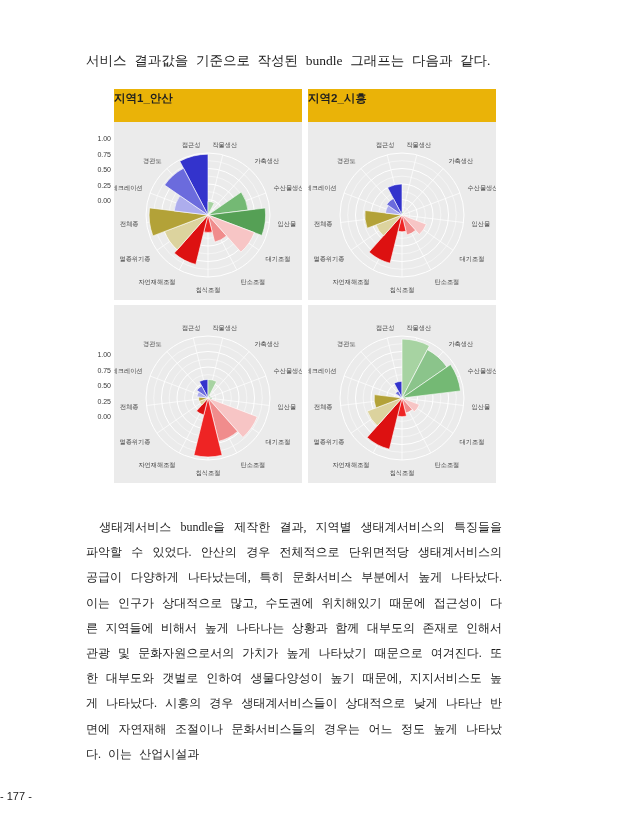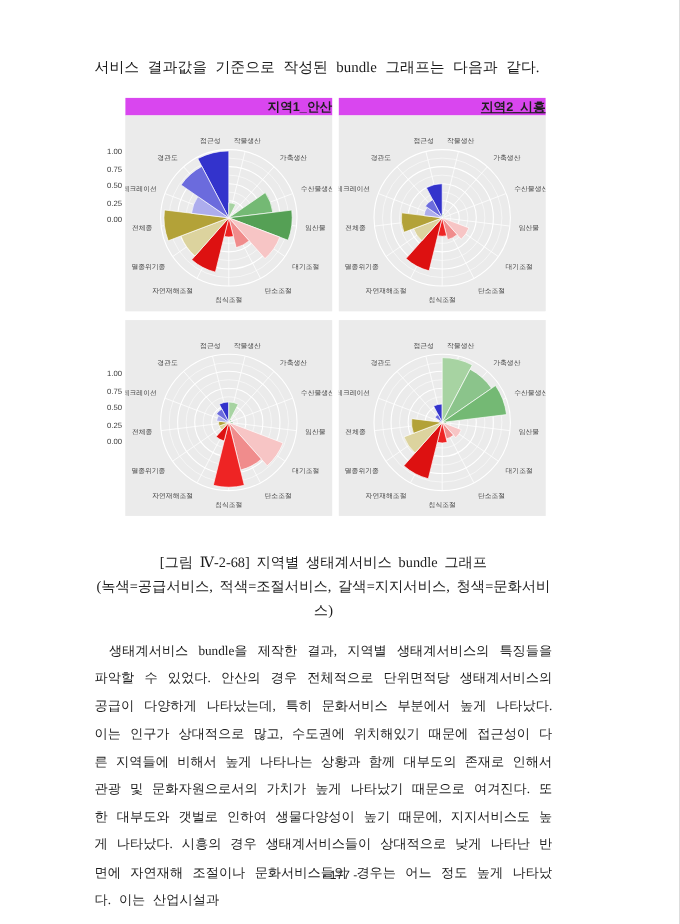--- a/index.html
+++ b/index.html
@@ -23,46 +23,46 @@
   .figure{width:404px;margin:0 auto;}
   .fig-row{display:flex;align-items:flex-start;}
   .fig-row + .fig-row{margin-top:5px;}
   .gutter{position:relative;width:22px;height:197px;flex:0 0 22px;}
   .tick{
     position:absolute;right:3px;
     font-family:"Liberation Sans","DejaVu Sans",sans-serif;
     font-size:7px;color:#3a3a3a;line-height:8px;
   }
   .chart{width:188px;flex:0 0 188px;}
-  .chart + .chart{margin-left:6px;text-decoration:underline;}
+  .chart + .chart{margin-left:6px;}
   .chart-title{
-    height:16px;line-height:19px;
-    background:#d946ef;
-    text-align:right;
+    height:33px;line-height:19px;
+    background:#eab308;
+    text-align:left;
     font-family:"Liberation Sans","DejaVu Sans",sans-serif;
     font-size:11.5px;font-weight:bold;color:#1f1f1f;
   }
   .chart-panel{width:188px;height:178px;background:#EBEBEB;}
   .chart-panel svg{display:block;}
   .caption{
     margin:12px 0 0 0;
     text-align:center;
     font-size:13px;line-height:22px;
     word-spacing:0.22em;
   }
   .body-par{
     margin:13px 0 0 0;
     font-size:12px;line-height:25.2px;
     text-align:justify;
     text-indent:1.1em;
     word-spacing:0.34em;
   }
   .pageno{
     position:absolute;left:0;right:0;bottom:38px;
-    text-align:center;
+    text-align:left;
     font-family:"Liberation Sans","DejaVu Sans",sans-serif;
     font-size:11px;color:#222;margin-top:40px;
   }
 </style>
 </head>
 <body>
 
 <div class="page">
 
   <p class="intro">서비스 결과값을 기준으로 작성된 bundle 그래프는 다음과 같다.</p>
@@ -299,22 +299,18 @@
               <text x="36.4" y="139.3" font-family="Liberation Sans, DejaVu Sans, sans-serif" font-size="6.2" fill="#444444" text-anchor="end">멸종위기종</text>
               <text x="24.5" y="103.9" font-family="Liberation Sans, DejaVu Sans, sans-serif" font-size="6.2" fill="#444444" text-anchor="end">전체종</text>
               <text x="28.5" y="68.2" font-family="Liberation Sans, DejaVu Sans, sans-serif" font-size="6.2" fill="#444444" text-anchor="end">레크레이션</text>
               <text x="47.6" y="40.6" font-family="Liberation Sans, DejaVu Sans, sans-serif" font-size="6.2" fill="#444444" text-anchor="end">경관도</text>
             </svg>
           </div>
       </div>
     </div>
   </div>
 
-  <p class="caption">
-    <span>[그림 Ⅳ-2-68] 지역별 생태계서비스 bundle 그래프</span><br>
-    <span>(녹색=공급서비스, 적색=조절서비스, 갈색=지지서비스, 청색=문화서비스)</span>
-  </p>
 
   <p class="body-par">생태계서비스 bundle을 제작한 결과, 지역별 생태계서비스의 특징들을 파악할 수 있었다. 안산의 경우 전체적으로 단위면적당 생태계서비스의 공급이 다양하게 나타났는데, 특히 문화서비스 부분에서 높게 나타났다. 이는 인구가 상대적으로 많고, 수도권에 위치해있기 때문에 접근성이 다른 지역들에 비해서 높게 나타나는 상황과 함께 대부도의 존재로 인해서 관광 및 문화자원으로서의 가치가 높게 나타났기 때문으로 여겨진다. 또한 대부도와 갯벌로 인하여 생물다양성이 높기 때문에, 지지서비스도 높게 나타났다. 시흥의 경우 생태계서비스들이 상대적으로 낮게 나타난 반면에 자연재해 조절이나 문화서비스들의 경우는 어느 정도 높게 나타났다. 이는 산업시설과</p>
 
   <div class="pageno">- 177 -</div>
 
 </div>
 
 </body></html>

